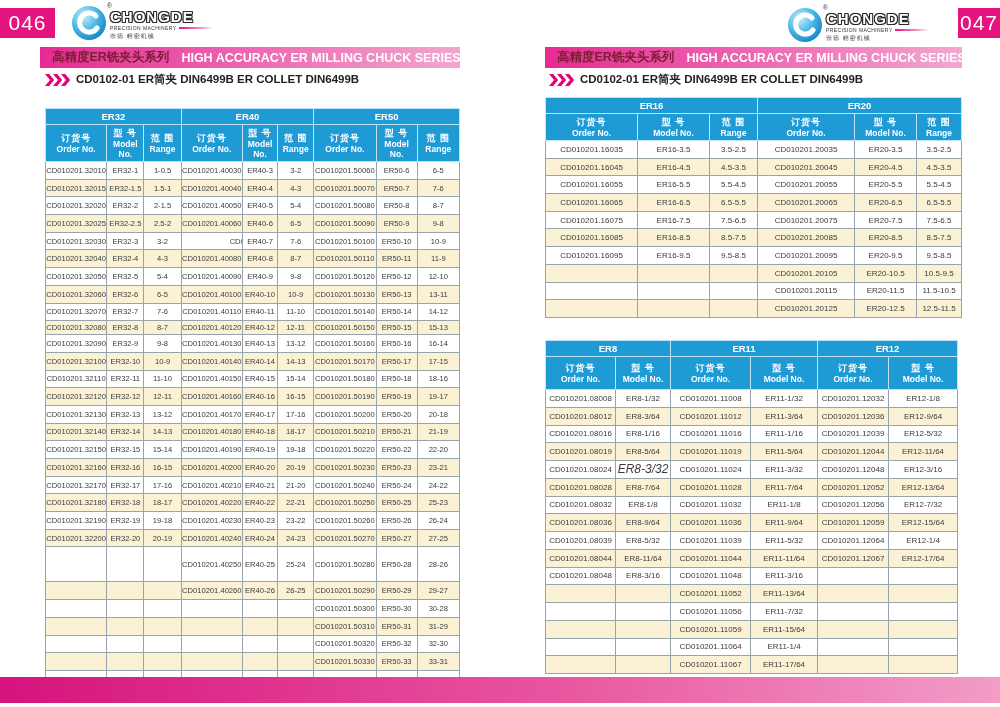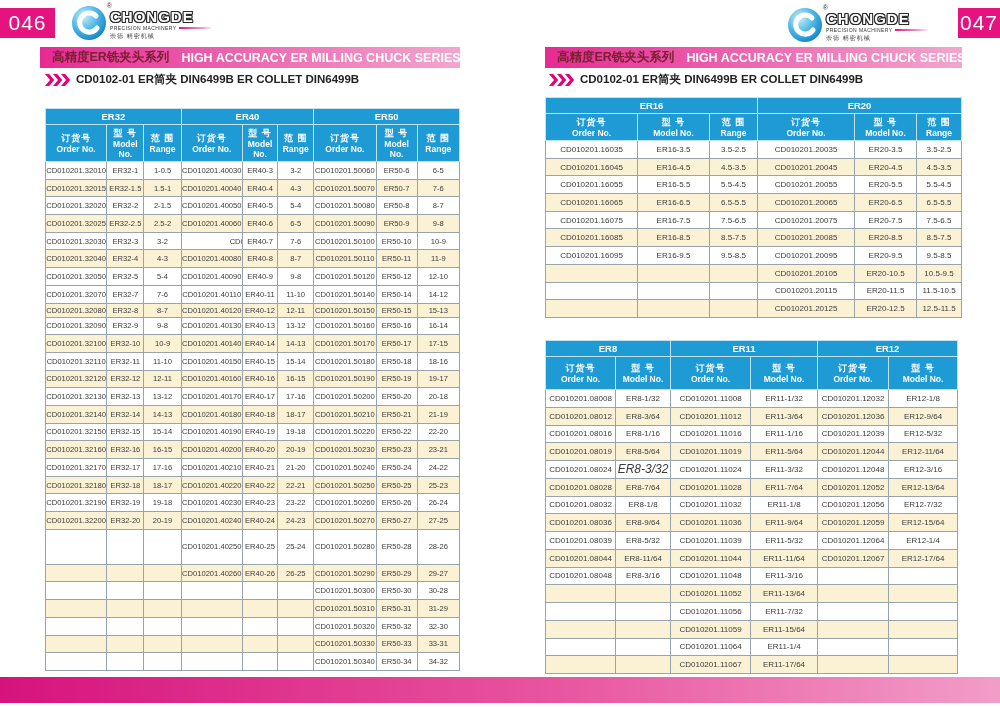--- a/index.html
+++ b/index.html
@@ -227,20 +227,31 @@
           <td style="font-size: 7.6px;">CD010201.32050</td>
           <td style="font-size: 7.6px;">ER32-5</td>
           <td style="font-size: 7.6px;">5-4</td>
           <td style="font-size: 7.6px;">CD010201.40090</td>
           <td style="font-size: 7.6px;">ER40-9</td>
           <td style="font-size: 7.6px;">9-8</td>
           <td style="font-size: 7.6px;">CD010201.50120</td>
           <td style="font-size: 7.6px;">ER50-12</td>
           <td style="font-size: 7.6px;">12-10</td>
         </tr>
+        <tr class="alt" style="height: 17.7px;">
+          <td style="font-size: 7.6px;">CD010201.32060</td>
+          <td style="font-size: 7.6px;">ER32-6</td>
+          <td style="font-size: 7.6px;">6-5</td>
+          <td style="font-size: 7.6px;">CD010201.40100</td>
+          <td style="font-size: 7.6px;">ER40-10</td>
+          <td style="font-size: 7.6px;">10-9</td>
+          <td style="font-size: 7.6px;">CD010201.50130</td>
+          <td style="font-size: 7.6px;">ER50-13</td>
+          <td style="font-size: 7.6px;">13-11</td>
+        </tr>
         <tr style="height: 17.7px;">
           <td style="font-size: 7.6px;">CD010201.32070</td>
           <td style="font-size: 7.6px;">ER32-7</td>
           <td style="font-size: 7.6px;">7-6</td>
           <td style="font-size: 7.6px;">CD010201.40110</td>
           <td style="font-size: 7.6px;">ER40-11</td>
           <td style="font-size: 7.6px;">11-10</td>
           <td style="font-size: 7.6px;">CD010201.50140</td>
           <td style="font-size: 7.6px;">ER50-14</td>
           <td style="font-size: 7.6px;">14-12</td>

